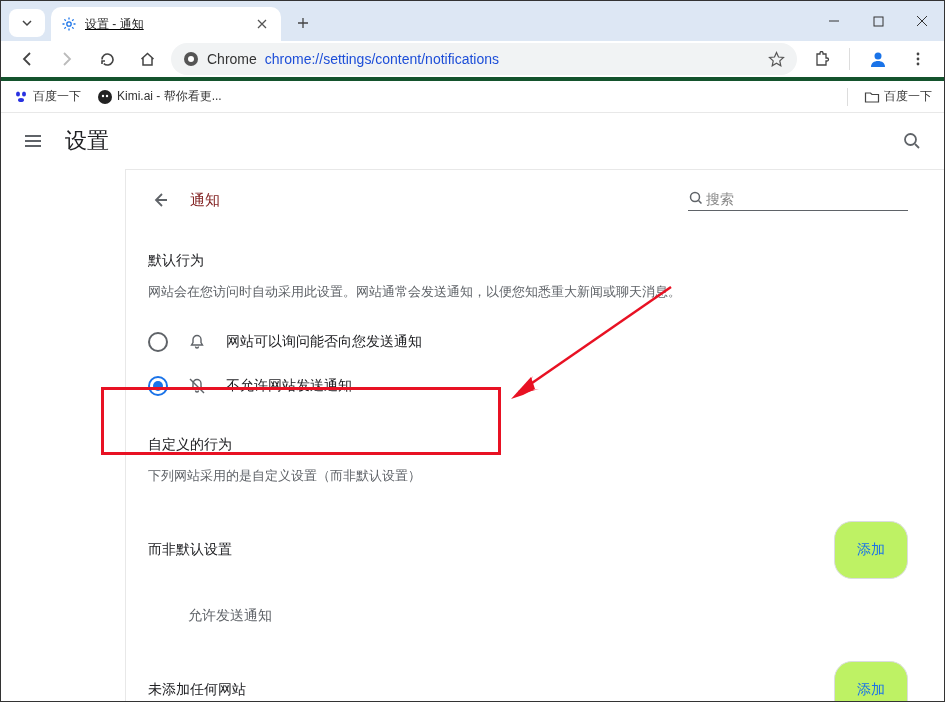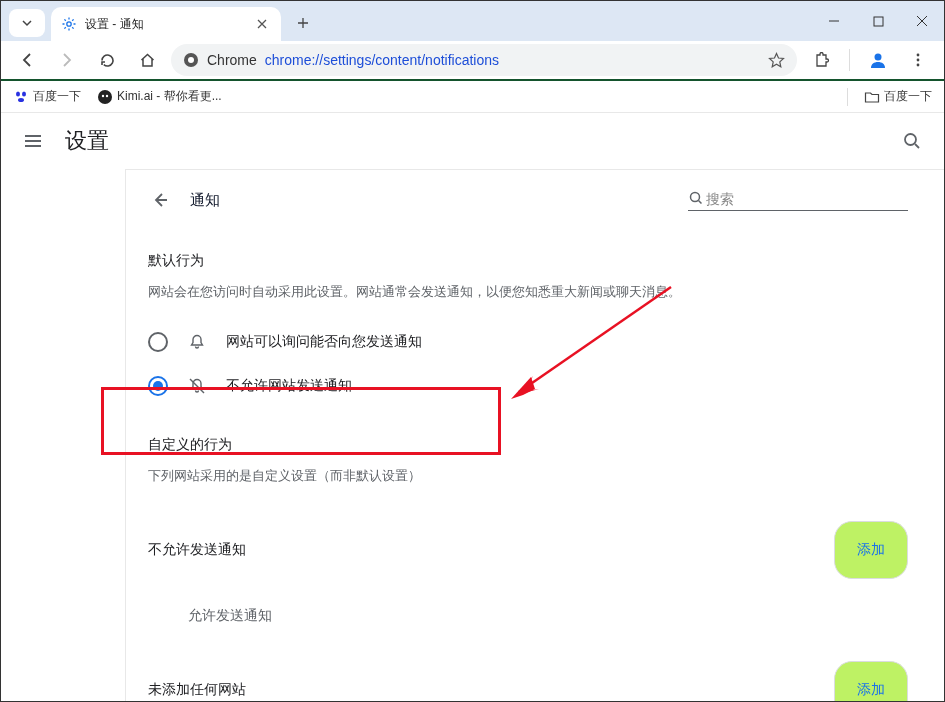--- a/index.html
+++ b/index.html
@@ -2,30 +2,30 @@
 <html><head>
   <meta charset="utf-8">
   <style>
     * { box-sizing: border-box; margin: 0; padding: 0; }
     body { font-family: "Microsoft YaHei", Arial, sans-serif; background: #fff; overflow: hidden; }
     .window { width: 945px; height: 702px; border: 1px solid #333; position: relative; background: #fff; display: flex; flex-direction: column; }
 
     
     .titlebar { height: 40px; background: #dde7f4; display: flex; align-items: flex-end; position: relative; }
     .tab-dropdown { width: 36px; height: 28px; margin: 0 4px 4px 8px; border-radius: 8px; background: #fff; display: flex; align-items: center; justify-content: center; cursor: pointer; }
-    .browser-tab { height: 34px; min-width: 230px; background: #fff; border-radius: 10px 10px 0 0; display: flex; align-items: center; padding: 0 10px; gap: 8px; margin-left: 2px; position: relative; }
+    .browser-tab { height: 34px; min-width: 230px; background: #fff; border-radius: 10px 10px 0 0; display: flex; align-items: center; padding: 0 10px; gap: 8px; margin-left: 2px; position: relative; text-decoration: underline; }
     .tab-favicon { width: 16px; height: 16px; display: flex; align-items: center; justify-content: center; color: #1a73e8; }
     .tab-title { font-size: 12px; color: #222; flex: 1; }
     .tab-close { width: 18px; height: 18px; display: flex; align-items: center; justify-content: center; color: #555; border-radius: 50%; cursor: pointer; }
     .new-tab { width: 28px; height: 28px; margin: 0 0 4px 8px; border-radius: 50%; display: flex; align-items: center; justify-content: center; color: #444; cursor: pointer; }
     .win-controls { position: absolute; right: 0; top: 0; height: 40px; display: flex; }
     .win-btn { width: 44px; height: 40px; display: flex; align-items: center; justify-content: center; color: #333; cursor: pointer; }
 
     
-    .toolbar { height: 40px; background: #fff; display: flex; align-items: center; padding: 0 10px; gap: 8px; border-bottom: 2px solid #14532d; }
+    .toolbar { height: 40px; background: #fff; display: flex; align-items: center; padding: 0 10px; gap: 8px; border-bottom: 4px solid #14532d; }
     .tb-btn { width: 32px; height: 32px; border-radius: 16px; display: flex; align-items: center; justify-content: center; color: #444; cursor: pointer; }
     .tb-btn.disabled { color: #bbb; cursor: default; }
     .addressbar { flex: 1; height: 32px; background: #f1f3f4; border-radius: 16px; display: flex; align-items: center; padding: 0 12px; gap: 8px; }
     .chrome-logo { width: 16px; height: 16px; display: flex; align-items: center; justify-content: center; }
     .url-prefix { font-size: 14px; color: #333; }
     .url-text { font-size: 14px; color: #1d4ed8; flex: 1; }
     .star-btn { color: #555; cursor: pointer; }
     .tb-sep { width: 1px; height: 22px; background: #ddd; margin: 0 4px; }
 
     
@@ -41,21 +41,21 @@
     .page-title { font-size: 22px; color: #202124; }
     .header-spacer { flex: 1; }
     .search-btn-hdr { width: 24px; height: 24px; display: flex; align-items: center; justify-content: center; color: #5f6368; cursor: pointer; }
 
     
     .content-area { flex: 1; position: relative; overflow: hidden; }
     .content-panel { position: absolute; left: 124px; right: 0; top: 0; bottom: 0; border-left: 1px solid #e8e8e8; border-top: 1px solid #e8e8e8; padding: 18px 36px 0 22px; overflow: hidden; }
 
     .panel-header { display: flex; align-items: center; gap: 18px; margin-bottom: 40px; }
     .back-btn { width: 24px; height: 24px; display: flex; align-items: center; justify-content: center; color: #5f6368; cursor: pointer; }
-    .panel-title { font-size: 15px; color: #0f172a; }
+    .panel-title { font-size: 15px; color: #7f1d1d; }
     .panel-spacer { flex: 1; }
     .panel-search { display: flex; align-items: center; border-bottom: 1px solid #5f6368; padding-bottom: 2px; width: 220px; }
     .panel-search-icon { width: 18px; height: 18px; color: #5f6368; }
     .panel-search-input { border: none; outline: none; font-size: 14px; background: transparent; flex: 1; color: #333; }
     .panel-search-input::placeholder { color: #888; }
 
     .section-title { font-size: 14px; color: #202124; margin-bottom: 12px; }
     .section-desc { font-size: 13px; color: #5f6368; margin-bottom: 18px; line-height: 1.5; }
 
     .radio-row { display: flex; align-items: center; gap: 20px; padding: 12px 0; }
@@ -274,21 +274,21 @@
             </svg>
         </span>
         <span class="radio-label">不允许网站发送通知</span>
       </div>
 
       <div style="height:28px"></div>
       <div class="section-title">自定义的行为</div>
       <div class="section-desc">下列网站采用的是自定义设置（而非默认设置）</div>
 
       <div class="section-row">
-        <span class="section-row-label">不允许发送通知</span>
+        <span class="section-row-label">而非默认设置</span>
         <button class="add-btn">添加</button>
       </div>
       <div class="empty-text">允许发送通知</div>
 
       <div class="section-row">
         <span class="section-row-label">未添加任何网站</span>
         <button class="add-btn">添加</button>
       </div>
 
     </div>

